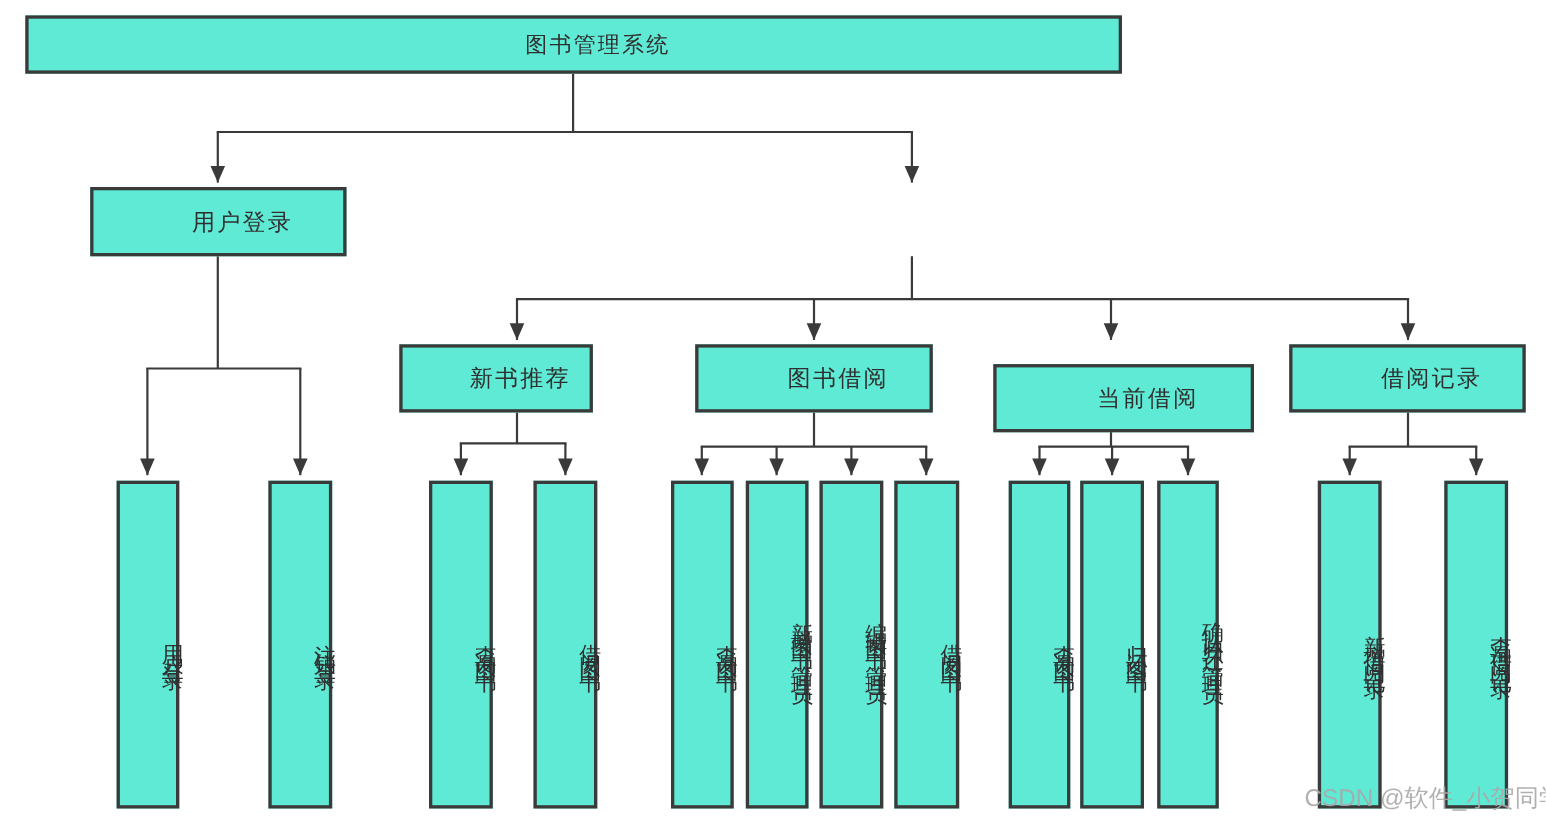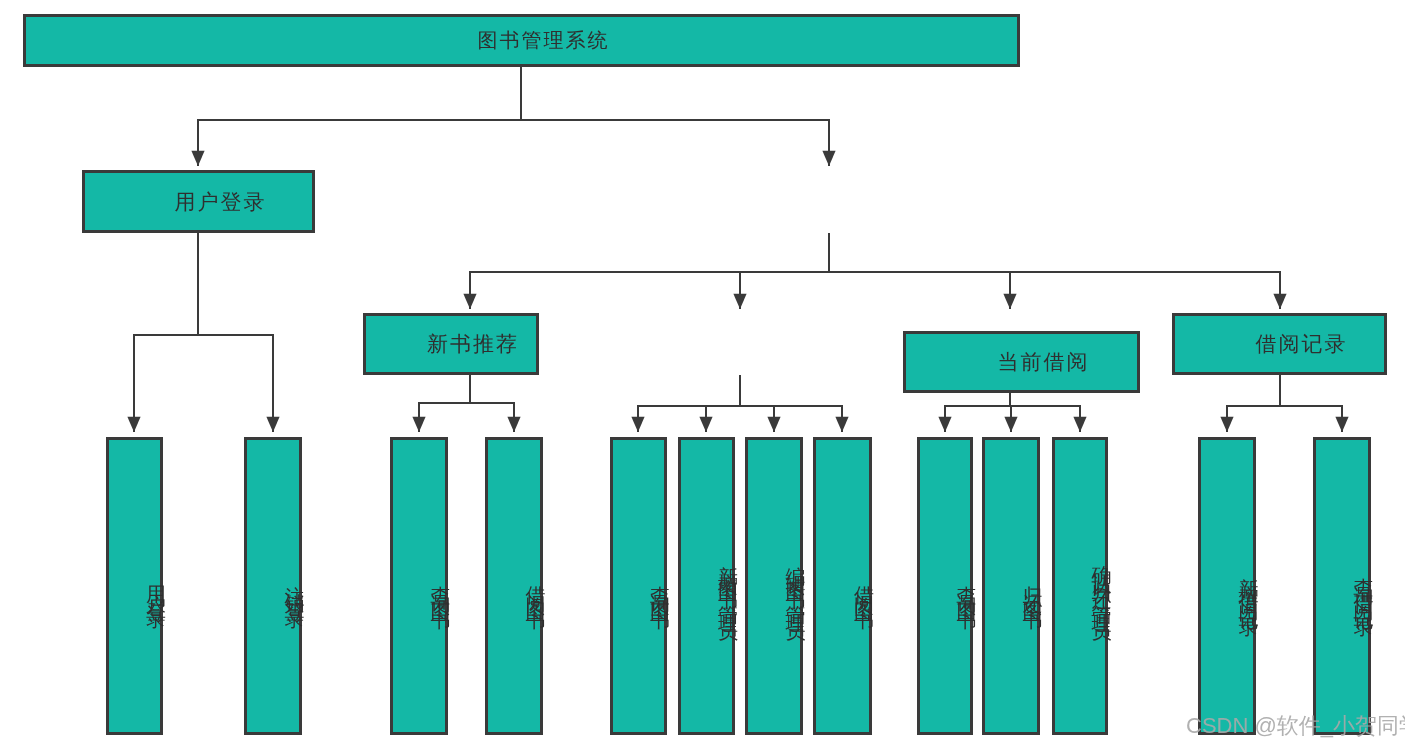--- a/index.html
+++ b/index.html
@@ -20,21 +20,21 @@
   .connectors {
     position: absolute;
     left: 0; top: 0;
     width: 1405px;
     height: 747px;
   }
   .node {
     position: absolute;
     box-sizing: border-box;
     border: 3px solid #3a3a3a;
-    background: #14b8a6;
+    background: #5eead4;
     display: flex;
     align-items: center;
     justify-content: center;
     color: #2f2f2f;
     padding-left: 44px;
   }
   .node.h span {
     font-size: 21px;
     letter-spacing: 2px;
     white-space: nowrap;
@@ -112,20 +112,23 @@
     <span>图书管理系统</span>
   </div>
 
   <div class="node h" style="left:82px; top:170px; width:233px; height:63px;">
     <span>用户登录</span>
   </div>
 
   <div class="node h" style="left:363px; top:313px; width:176px; height:62px;">
     <span>新书推荐</span>
   </div>
+  <div class="node h" style="left:632px; top:313px; width:216px; height:62px;">
+    <span>图书借阅</span>
+  </div>
   <div class="node h" style="left:903px; top:331px; width:237px; height:62px;">
     <span>当前借阅</span>
   </div>
   <div class="node h" style="left:1172px; top:313px; width:215px; height:62px;">
     <span>借阅记录</span>
   </div>
 
   <div class="node v" style="left:106px; top:437px; width:57px; height:298px;">
     <span>用户登录</span>
   </div>

